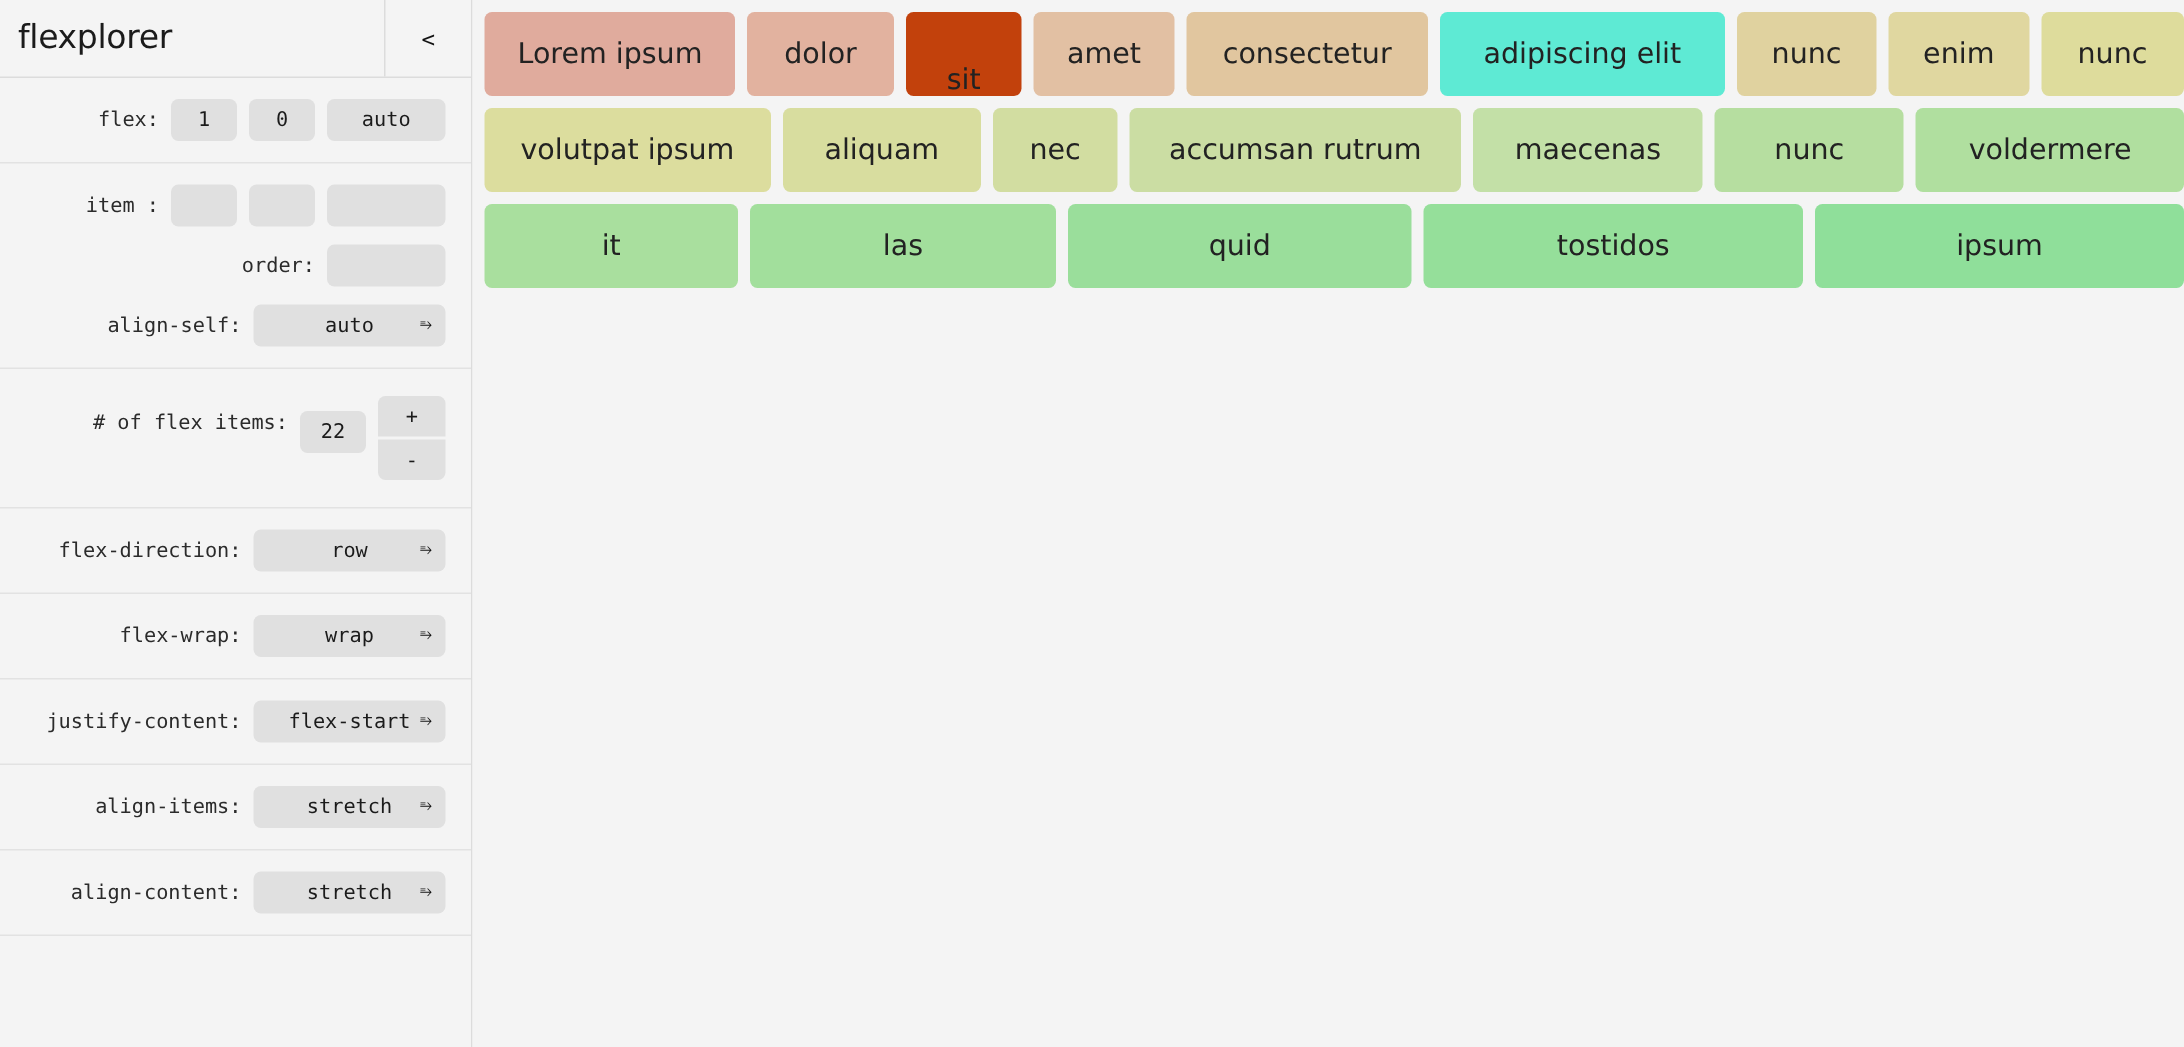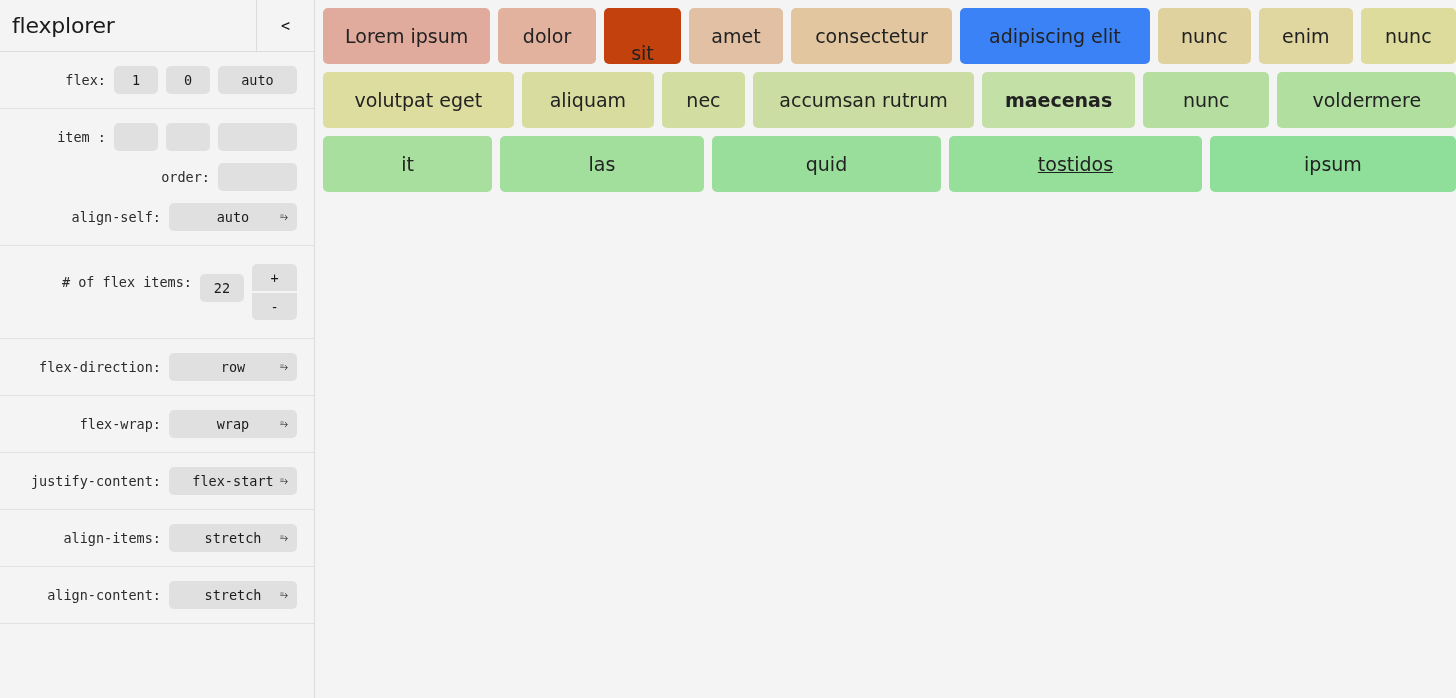--- a/index.html
+++ b/index.html
@@ -277,63 +277,63 @@
         </div>
         <div class="flex-item" style="background: #c2410c; flex-basis: 76px; align-items: flex-end;">
           <span>sit</span>
         </div>
         <div class="flex-item" style="background: rgb(226, 192, 163); flex-basis: 92px;">
           <span>amet</span>
         </div>
         <div class="flex-item" style="background: rgb(225, 198, 159); flex-basis: 160px; align-items: center;">
           <span>consectetur</span>
         </div>
-        <div class="flex-item" style="background: #3b82f6; flex-basis: 188px;">
+        <div class="flex-item" style="background: #5eead4; flex-basis: 188px;">
           <span>adipiscing elit</span>
         </div>
         <div class="flex-item" style="background: rgb(224, 210, 159); flex-basis: 92px;">
           <span>nunc</span>
         </div>
         <div class="flex-item" style="background: rgb(224, 215, 160); flex-basis: 92px;">
           <span>enim</span>
         </div>
         <div class="flex-item" style="background: rgb(222, 220, 156); flex-basis: 94px;">
           <span>nunc</span>
         </div>
         <div class="flex-item" style="background: rgb(220, 221, 158); flex-basis: 183px;">
-          <span>volutpat eget</span>
+          <span>volutpat ipsum</span>
         </div>
         <div class="flex-item" style="background: rgb(216, 221, 159); flex-basis: 125px;">
           <span>aliquam</span>
         </div>
         <div class="flex-item" style="background: rgb(210, 221, 161); flex-basis: 75px;">
           <span>nec</span>
         </div>
         <div class="flex-item" style="background: rgb(203, 221, 163); flex-basis: 214px;">
           <span>accumsan rutrum</span>
         </div>
-        <div class="flex-item" style="background: rgb(195, 224, 167); flex-basis: 145px; font-weight: bold;">
+        <div class="flex-item" style="background: rgb(195, 224, 167); flex-basis: 145px;">
           <span>maecenas</span>
         </div>
         <div class="flex-item" style="background: rgb(182, 222, 160); flex-basis: 119px;">
           <span>nunc</span>
         </div>
         <div class="flex-item" style="background: rgb(176, 223, 159); flex-basis: 171px;">
           <span>voldermere</span>
         </div>
         <div class="flex-item" style="background: rgb(169, 223, 158); flex-basis: 68px;">
           <span>it</span>
         </div>
         <div class="flex-item" style="background: rgb(162, 223, 156); flex-basis: 103px;">
           <span>las</span>
         </div>
         <div class="flex-item" style="background: rgb(154, 222, 155); flex-basis: 128px;">
           <span>quid</span>
         </div>
-        <div class="flex-item" style="background: rgb(149, 223, 154); flex-basis: 152px; text-decoration: underline;">
+        <div class="flex-item" style="background: rgb(149, 223, 154); flex-basis: 152px;">
           <span>tostidos</span>
         </div>
         <div class="flex-item" style="background: rgb(143, 223, 154); flex-basis: 145px;">
           <span>ipsum</span>
         </div>
       </div>
   </main>
 
 </div>
 

